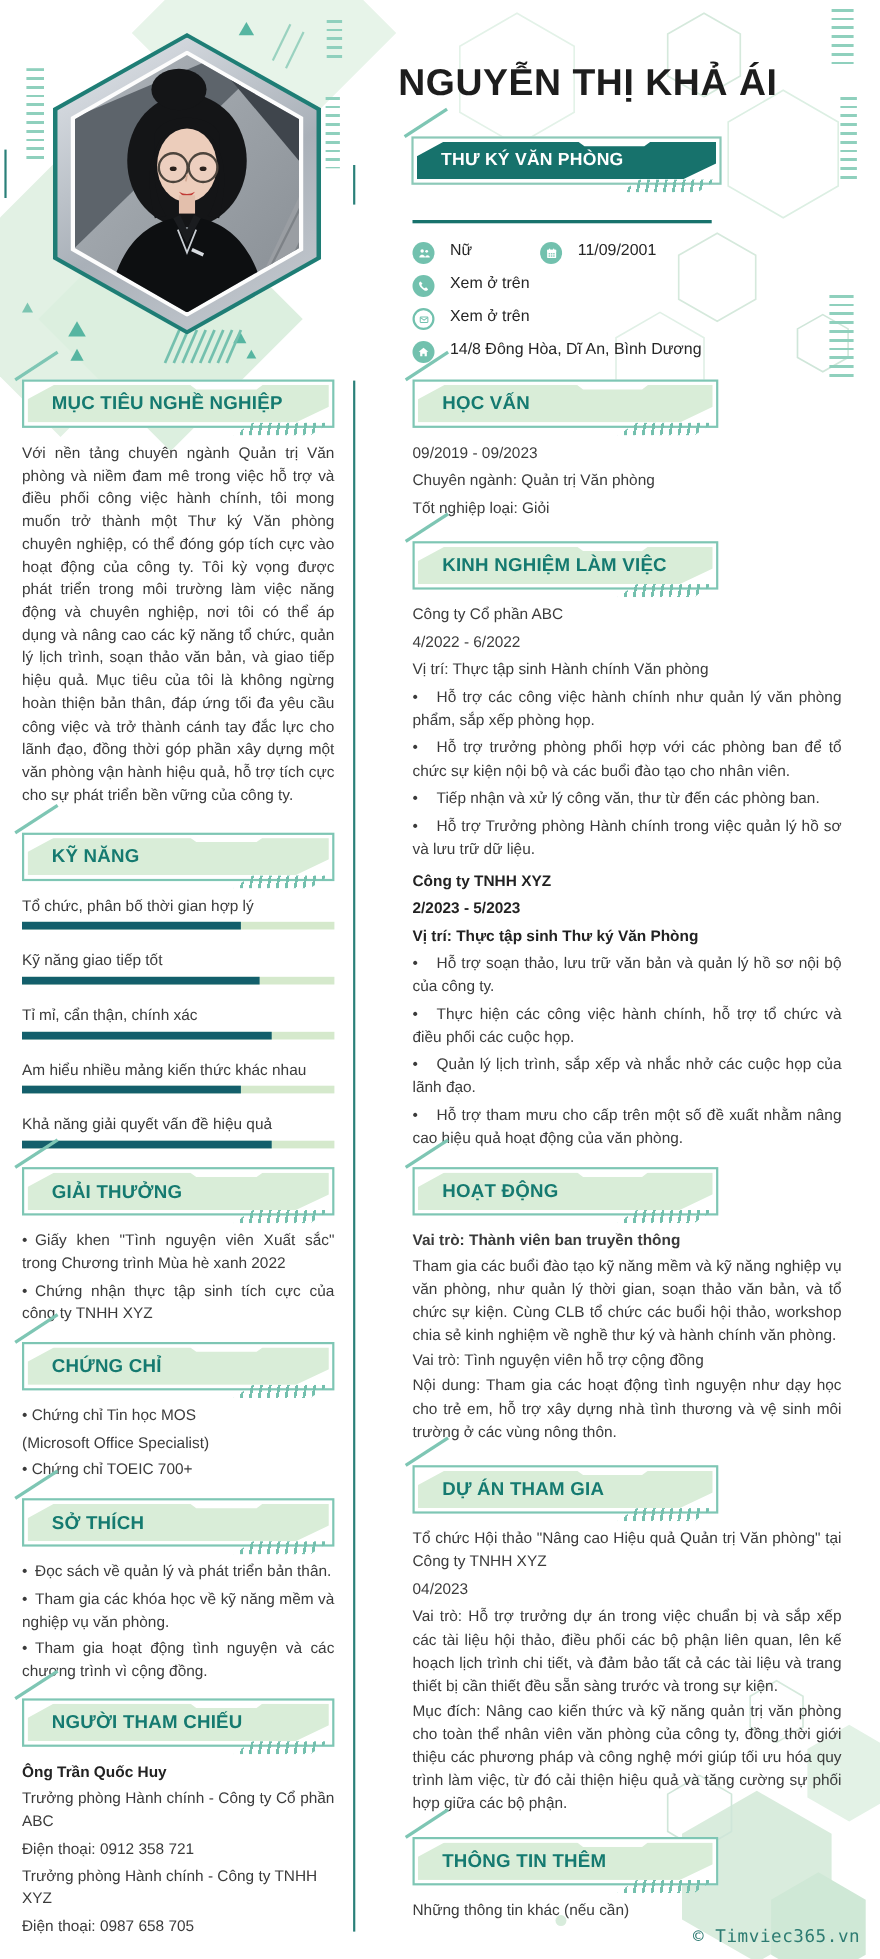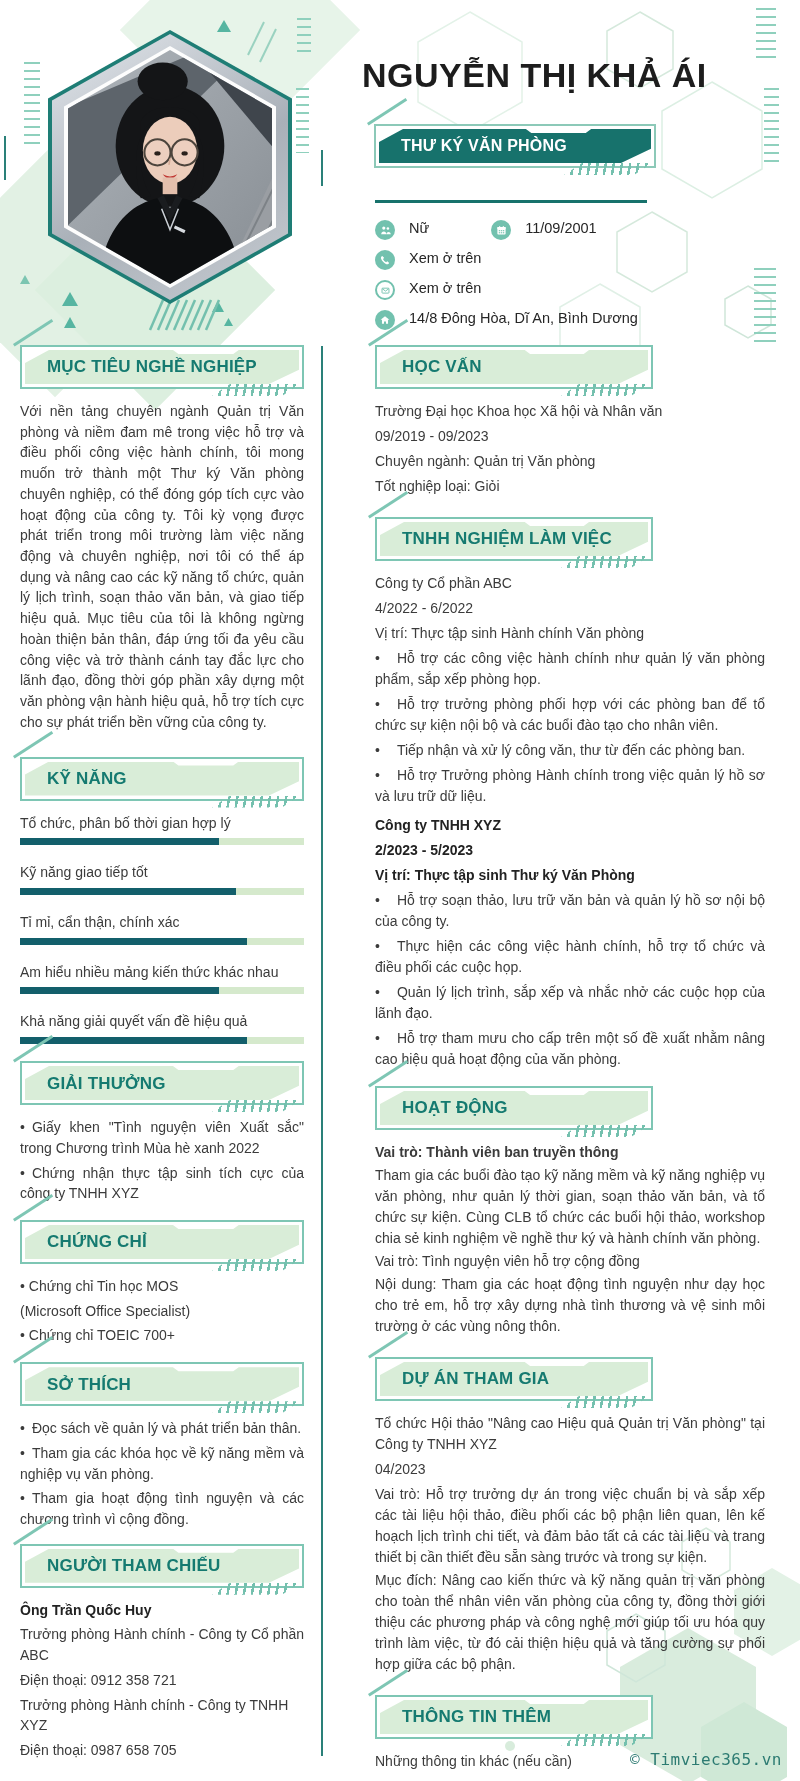--- a/index.html
+++ b/index.html
@@ -337,30 +337,29 @@
     </div>
 
     <div class="col-right">
 
       <section class="sec">
         <div class="banner">
           <div class="bfill">
               <span class="btitle">HỌC VẤN</span>
             </div>
         </div>
-        <p>Trường Đại học Khoa học Xã hội và Nhân văn</p>
         <p>09/2019 - 09/2023</p>
         <p>Chuyên ngành: Quản trị Văn phòng</p>
         <p>Tốt nghiệp loại: Giỏi</p>
       </section>
 
       <section class="sec mt20">
         <div class="banner">
           <div class="bfill">
-              <span class="btitle">TNHH NGHIỆM LÀM VIỆC</span>
+              <span class="btitle">KINH NGHIỆM LÀM VIỆC</span>
             </div>
         </div>
         <div class="job">
           <p class="job-line">Công ty Cổ phần ABC</p>
           <p class="job-line">4/2022 - 6/2022</p>
           <p class="job-line">Vị trí: Thực tập sinh Hành chính Văn phòng</p>
           <p class="bl"><span>Hỗ trợ các công việc hành chính như quản lý văn phòng phẩm, sắp xếp phòng họp.</span></p>
           <p class="bl"><span>Hỗ trợ trưởng phòng phối hợp với các phòng ban để tổ chức sự kiện nội bộ và các buổi đào tạo cho nhân viên.</span></p>
           <p class="bl"><span>Tiếp nhận và xử lý công văn, thư từ đến các phòng ban.</span></p>
           <p class="bl"><span>Hỗ trợ Trưởng phòng Hành chính trong việc quản lý hồ sơ và lưu trữ dữ liệu.</span></p>

